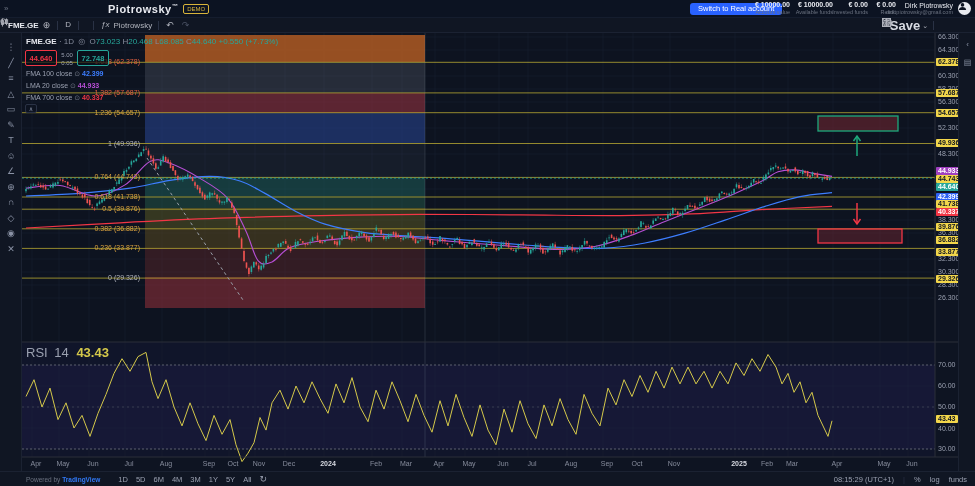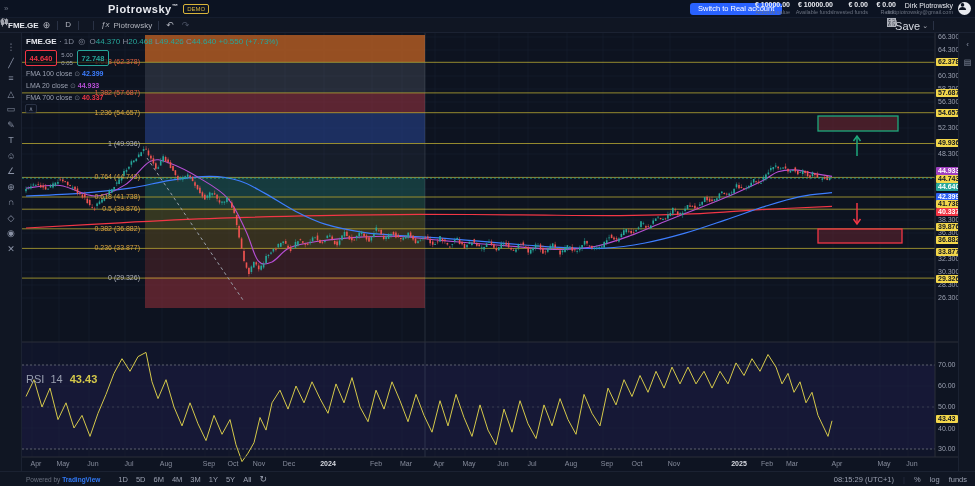--- a/index.html
+++ b/index.html
@@ -45,21 +45,21 @@
   #legend .dim{color:#868c9c;}
   #legend .up{color:#26a69a;}
   .ind-row{position:absolute;font-size:7px;color:#9aa0b0;white-space:nowrap;z-index:22;}
   
   #bs{position:absolute;left:25px;top:50px;display:flex;z-index:22;}
   .bsbox{width:32px;height:16px;border-radius:2px;font-size:7.5px;font-weight:bold;text-align:center;line-height:16px;background:rgba(10,14,24,.7);}
   #sellbox{border:1px solid #f23645;color:#f23645;}
   #buybox{border:1px solid #26a69a;color:#26a69a;}
   #spread{width:20px;text-align:center;font-size:6px;color:#9aa0b0;line-height:8px;padding-top:1px;}
   .fiblabel{position:absolute;font-size:7px;z-index:15;white-space:nowrap;text-align:right;width:60px;}
-  #rsi-legend{position:absolute;left:26px;top:345px;font-size:11px;color:#9aa0b0;z-index:22;margin-top:28px;}
+  #rsi-legend{position:absolute;left:26px;top:345px;font-size:13px;color:#9aa0b0;z-index:22;}
   #rsi-legend .val{color:#d4c84a;font-weight:bold;}
   
   #ftr{position:absolute;left:0;top:471px;width:975px;height:15px;background:#101623;border-top:1px solid #1b2232;z-index:30;font-size:7.5px;display:flex;align-items:center;}
   #powered{margin-left:26px;color:#6b7280;font-size:6.5px;}
   #powered b{color:#3179f5;}
   .rng{margin:0 4px;color:#9aa0b0;}
   #ftr-right{position:absolute;right:8px;display:flex;align-items:center;color:#9aa0b0;}
   #ftr-right span{margin-left:9px;}
   svg{position:absolute;left:0;top:0;z-index:5;}
 </style>
@@ -552,21 +552,21 @@
     <span class="tbi">↶</span>
     <span class="tbi" style="color:#4a5264;">↷</span>
 
     <div id="tb-right">
       <span class="tbi">
         <svg width="9" height="9" viewBox="0 0 10 10">
             <rect x="0.5" y="0.5" width="9" height="9" fill="none" stroke="#b2b5be"></rect>
             <line x1="5" y1="0.5" x2="5" y2="9.5" stroke="#b2b5be"></line>
           </svg>
       </span>
-      <span style="font-size:11px;color:#d7dae2;">Save</span>
+      <span style="font-size:13px;color:#d7dae2;font-weight:bold;">Save</span>
       <span class="tbi" style="font-size:7px;margin:0 2px;">⌄</span>
       <span class="tbsep"></span>
       <span class="tbi">
         <svg width="9" height="9" viewBox="0 0 10 10">
             <circle cx="5" cy="5.5" r="3.5" fill="none" stroke="#b2b5be"></circle>
             <line x1="5" y1="5.5" x2="5" y2="3.2" stroke="#b2b5be"></line>
             <line x1="5" y1="5.5" x2="6.6" y2="5.5" stroke="#b2b5be"></line>
             <line x1="1.5" y1="1.8" x2="2.8" y2="0.8" stroke="#b2b5be"></line>
             <line x1="8.5" y1="1.8" x2="7.2" y2="0.8" stroke="#b2b5be"></line>
           </svg>
@@ -621,21 +621,21 @@
   <div id="rrail">
       <div class="railic" style="position: absolute; left: 0px; top: 4px;">‹</div>
       <div class="railic" style="position: absolute; left: 0px; top: 22px;">▤</div>
     </div>
 
   <div id="legend">
     <span class="sym">FME.GE</span>
     <span class="dim">·</span>
     <span class="dim">1D</span>
     <span class="dim" style="margin:0 2px;">◎</span>
-    <span id="ohlc"><span class="dim"> O</span><span class="up">44.370</span><span class="dim"> H</span><span class="up">20.468</span><span class="dim"> L</span><span class="up">49.426</span><span class="dim"> C</span><span class="up">44.640</span><span class="dim"> </span><span class="up">+0.550 (+7.73%)</span></span>
+    <span id="ohlc"><span class="dim"> O</span><span class="up">73.023</span><span class="dim"> H</span><span class="up">20.468</span><span class="dim"> L</span><span class="up">68.085</span><span class="dim"> C</span><span class="up">44.640</span><span class="dim"> </span><span class="up">+0.550 (+7.73%)</span></span>
   </div>
 
   <div id="bs">
     <div class="bsbox" id="sellbox">44.640</div>
     <div id="spread">
       <div>5.00</div>
         <div>0.05</div>
     </div>
     <div class="bsbox" id="buybox">72.748</div>
   </div>

